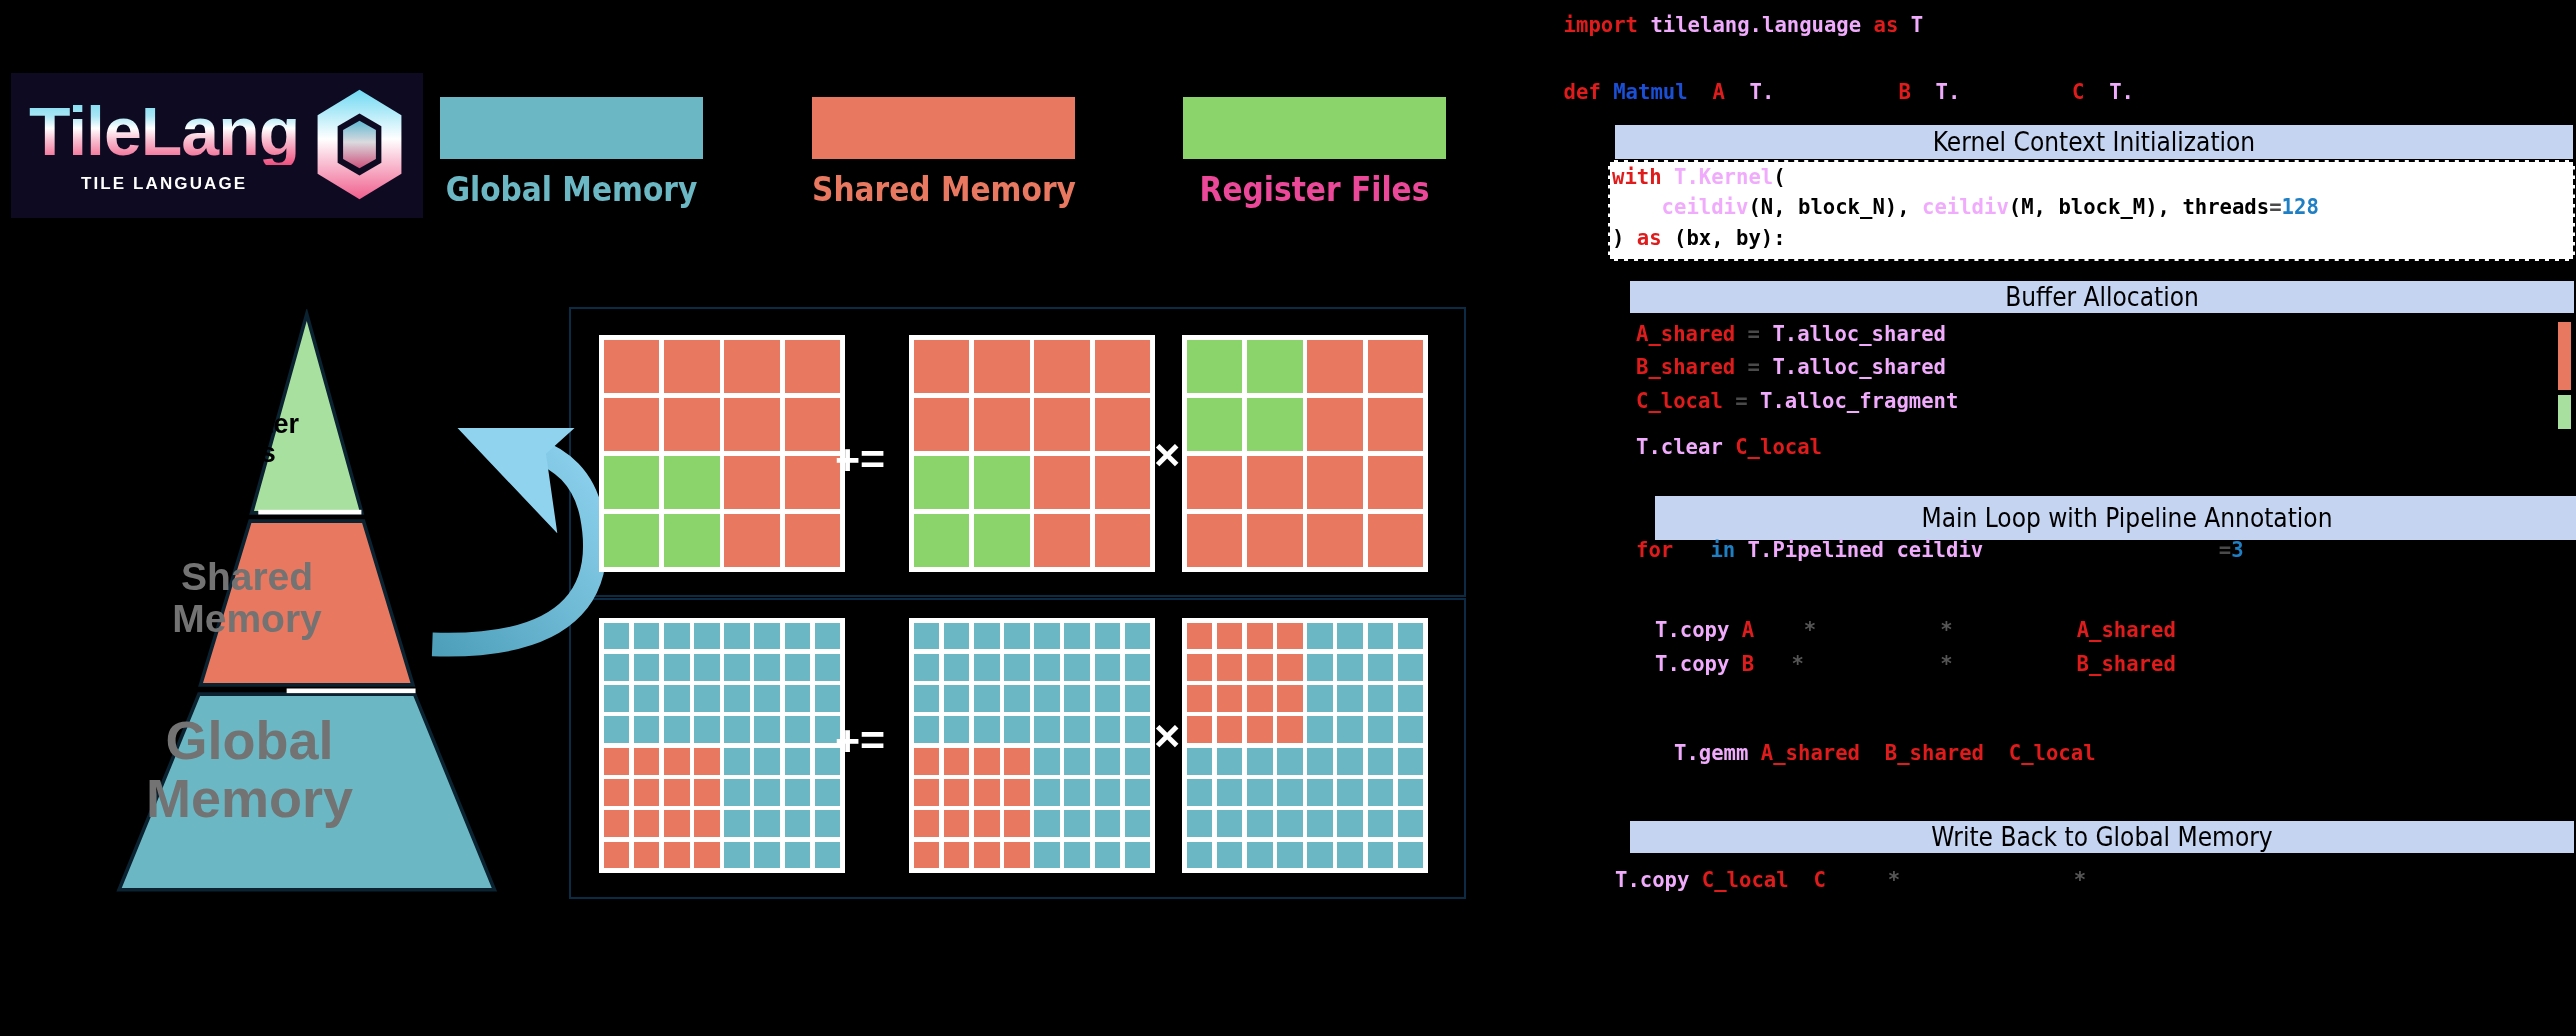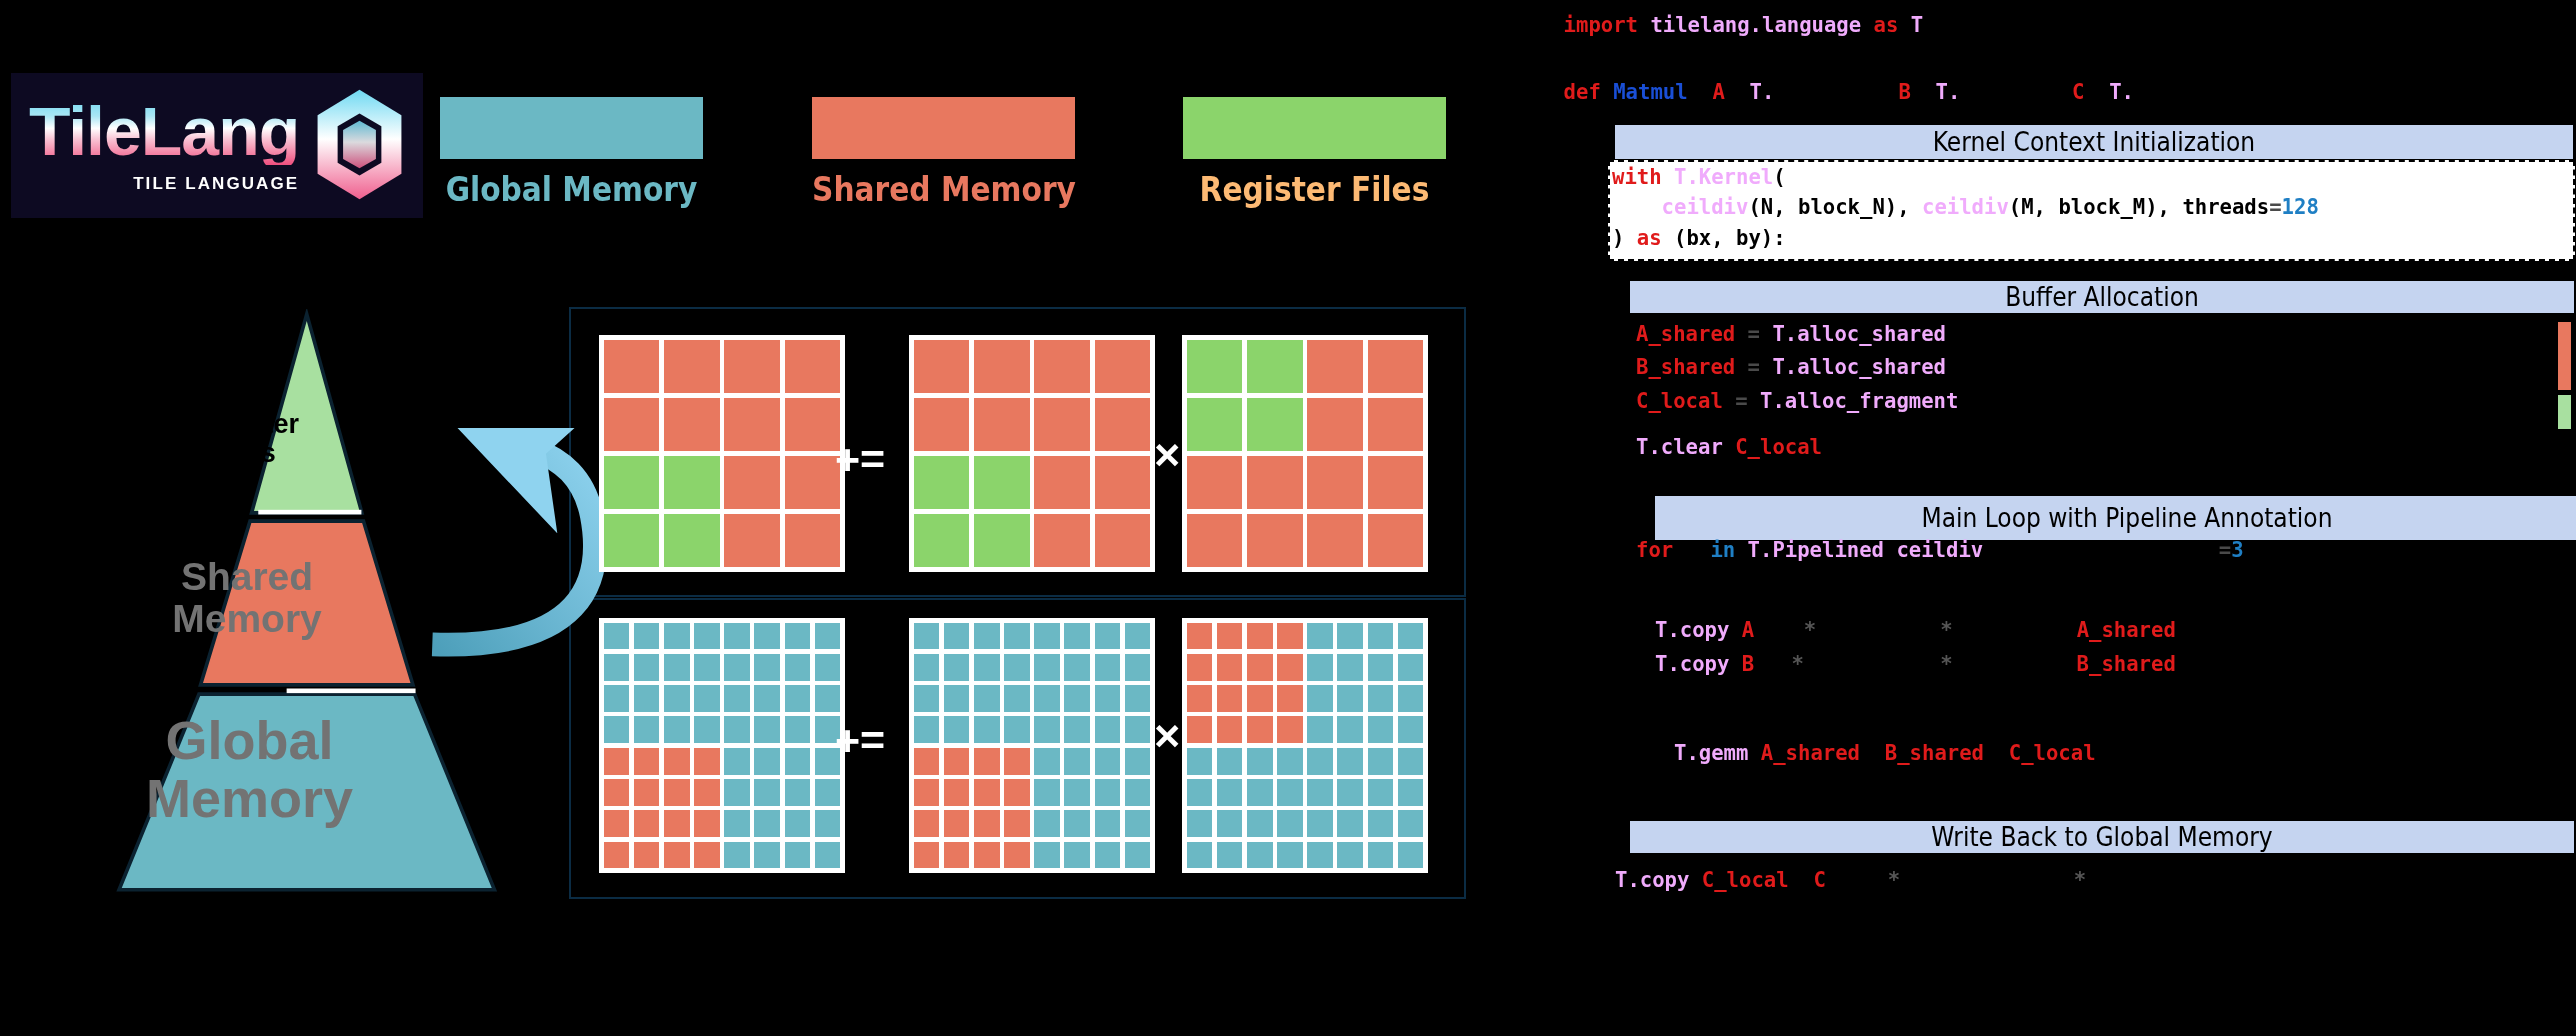--- a/index.html
+++ b/index.html
@@ -3,21 +3,21 @@
 <meta charset="utf-8">
 <style>
   html,body{margin:0;padding:0;background:#000;}
   body{width:2701px;height:1037px;position:relative;overflow:hidden;
        font-family:"Liberation Sans",sans-serif;}
 
   
   #logo{position:absolute;left:11.3px;top:73px;width:412px;height:145px;
         background:#0d0a22;display:flex;align-items:center;justify-content:center;}
   #logo-inner{display:flex;align-items:center;gap:13.4px;}
-  #logo-text-wrap{display:flex;flex-direction:column;align-items:flex-end;}
+  #logo-text-wrap{display:flex;flex-direction:column;align-items:center;}
   #logo-word{font-size:68px;font-weight:700;letter-spacing:-1px;line-height:1;
      background:linear-gradient(180deg,#6fd9f2 0%,#a9e6f4 28%,#ffffff 46%,#f9c3d4 62%,#ef4f7e 100%);
      -webkit-background-clip:text;background-clip:text;color:transparent;}
   #logo-sub{margin-top:8.2px;font-size:17px;font-weight:700;color:#fff;letter-spacing:2.1px;}
 
   
   .legend-item{position:absolute;}
   .legend-swatch{width:263px;height:62px;}
   .legend-label{margin-top:11.3px;font-size:33px;font-weight:700;
      font-family:"DejaVu Sans Condensed","Liberation Sans",sans-serif;
@@ -84,21 +84,21 @@
 <div class="legend-item" style="left:440px;top:97px;">
   <div class="legend-swatch" style="background:#6BB8C4"></div>
   <div class="legend-label" style="color:#6BB8C4">Global Memory</div>
 </div>
 <div class="legend-item" style="left:812px;top:97px;">
   <div class="legend-swatch" style="background:#E8785F"></div>
   <div class="legend-label" style="color:#E8785F">Shared Memory</div>
 </div>
 <div class="legend-item" style="left:1183px;top:97px;">
   <div class="legend-swatch" style="background:#8BD46B"></div>
-  <div class="legend-label" style="color:#fdba74">Register Files</div>
+  <div class="legend-label" style="color:#ec4899">Register Files</div>
 </div>
 
 <div class="panel" style="left:569px;top:307px;width:893px;height:286px;"></div>
 <div class="panel" style="left:569px;top:598px;width:893px;height:297px;"></div>
 
 <div id="pyramid">
   <svg viewBox="0 0 1020 1140" preserveAspectRatio="none">
     <polygon points="494,10 601,396 387,396" fill="#a8e0a0" stroke="#0b2230" stroke-width="7"></polygon>
     <polygon points="384,412 604,412 700,730 288,730" fill="#E8785F" stroke="#0b2230" stroke-width="7"></polygon>
     <polygon points="285,748 703,748 858,1128 130,1128" fill="#6BB8C4" stroke="#0b2230" stroke-width="7"></polygon>

